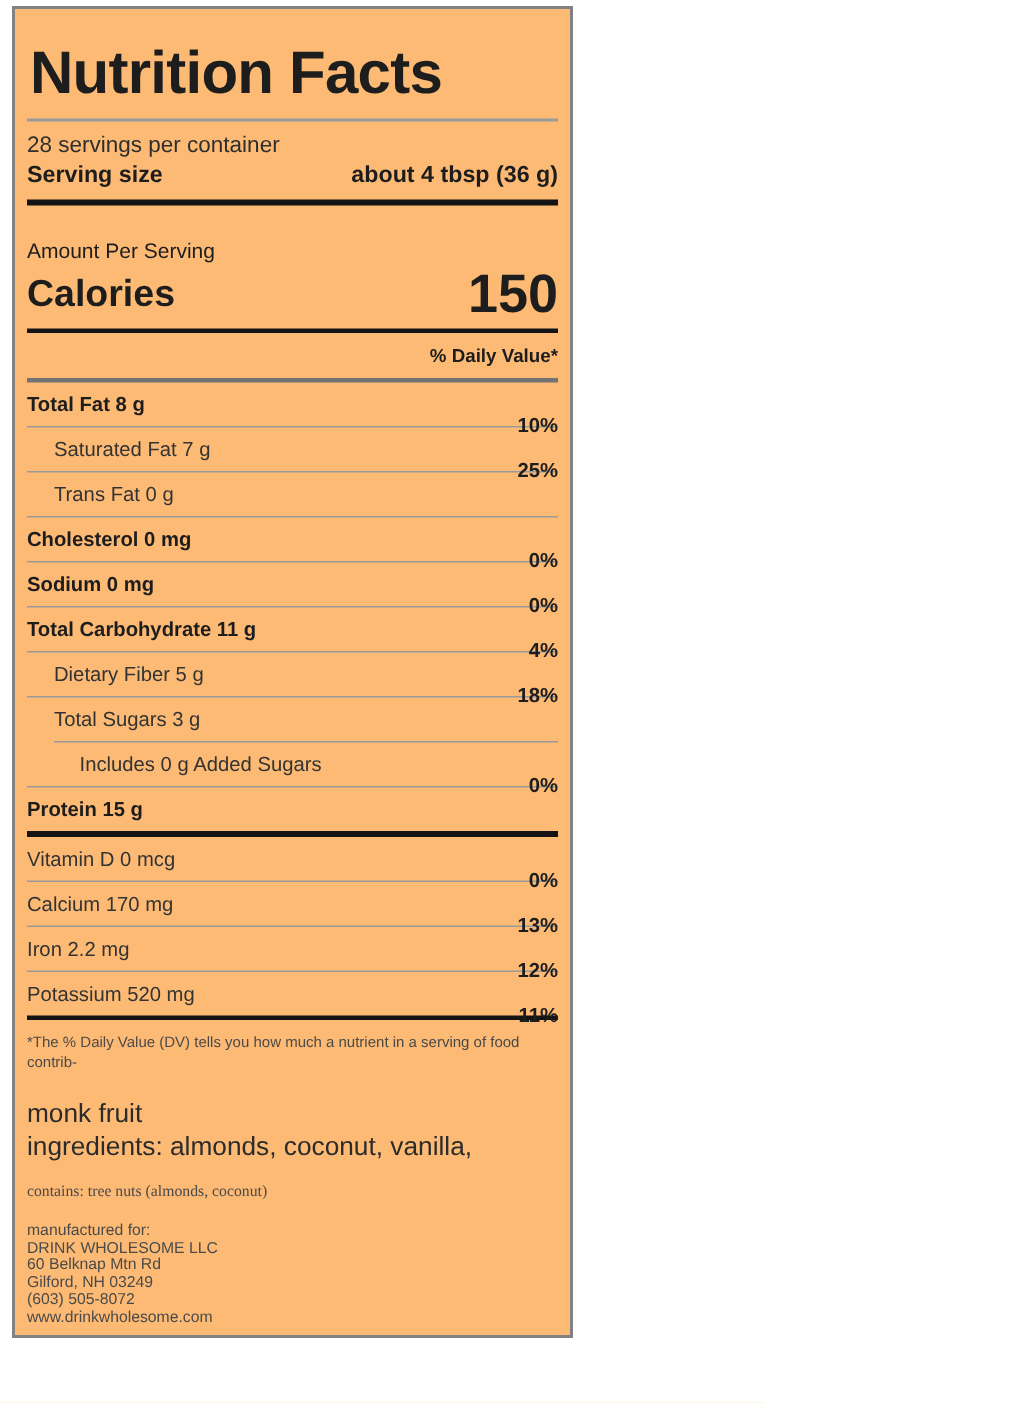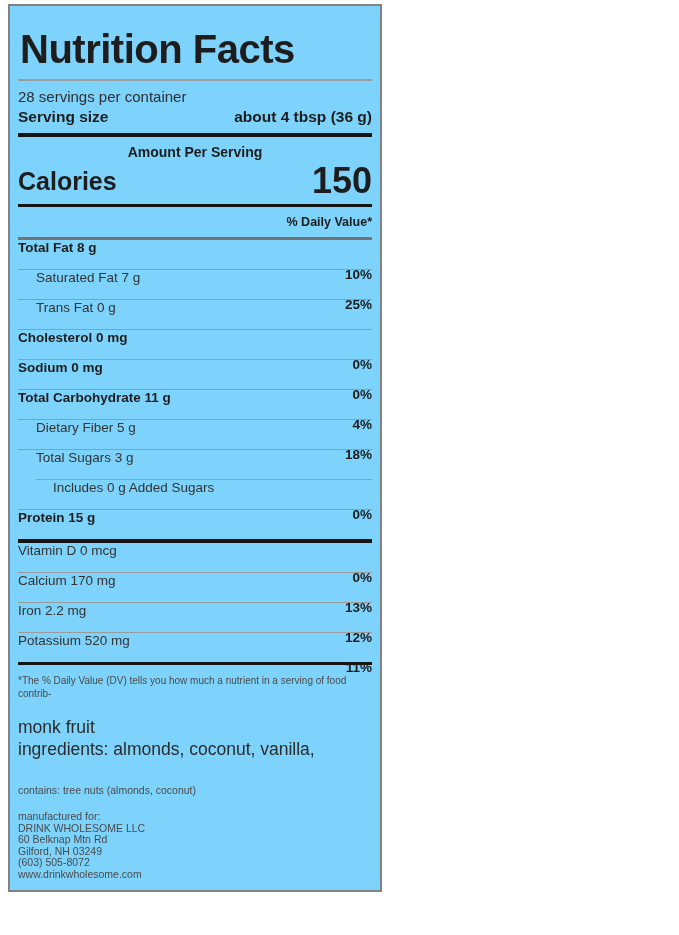--- a/index.html
+++ b/index.html
@@ -16,21 +16,21 @@
     overflow: hidden;
   }
   .nf-box {
     position: absolute;
     left: 8px;
     top: 4px;
     width: 374px;
     height: 888px;
     box-sizing: border-box;
     border: 2px solid #828282;
-    background: #7dd3fc;
+    background: #fdba74;
     padding: 0 8px;
     color: #222222;
   }
   .b { font-weight: bold; }
   .nf-title {
     margin: 22px 0 0 2px;
     font-size: 40px;
     font-weight: bold;
     letter-spacing: -0.5px;
     line-height: 1.05;
@@ -49,45 +49,44 @@
     display: flex;
     justify-content: space-between;
     margin-top: 3px;
     font-size: 15.5px;
     font-weight: bold;
     color: #1d1d1d;
   }
   .bar4 { margin-top: 7px; border-bottom: 4px solid #141414; }
   .bar3 { margin-top: 2px; border-bottom: 3px solid #141414; }
   .nf-aps {
-    margin-top: 7px;
+    margin-top: 22px;
     font-size: 14px;
-    font-weight: bold;
-    color: #1d1d1d;
-    text-align: center;
+    font-weight: normal;
+    color: #1d1d1d;
   }
   .nf-cal-row {
     display: flex;
     justify-content: space-between;
     gap: 16px;
   }
   .nf-cal-label { font-size: 25px; font-weight: bold; line-height: 42px; color: #1d1d1d; }
   .nf-cal-value { font-size: 36px; font-weight: bold; line-height: 42px; color: #1d1d1d; }
   .nf-dv-header {
     text-align: right;
     font-size: 12.5px;
     font-weight: bold;
     padding: 8px 0 8px;
     border-bottom: 3px solid #737373;
     color: #1d1d1d;
   }
   .nrow {
     display: flex;
     justify-content: space-between;
-    align-items: flex-start;
+    align-items: center;
     height: 29px;
     font-size: 13.5px;
     color: #333333;
   }
   .nrow.b { color: #1d1d1d; }
   .nrow .ndv { font-weight: bold; color: #1d1d1d; margin-top: 27px; }
   .nrow.ind1 .nname { padding-left: 18px; }
   .nrow.ind2 .nname { padding-left: 35px; }
   .div-thin { border-bottom: 1px solid #9a9a9a; }
   .div-thin-indent { border-bottom: 1px solid #9a9a9a; margin-left: 18px; }
@@ -99,23 +98,24 @@
     line-height: 13px;
     color: #4a4a4a;
   }
   .nf-ingredients {
     margin-top: 16px;
     font-size: 17.5px;
     line-height: 22px;
     color: #2b2b2b;
   }
   .nf-contains {
-    margin-top: 24px;
+    margin-top: 14px;
     font-size: 10.5px;
     color: #4a4a4a;
+    font-family: Liberation Serif, serif;
   }
   .nf-mfg {
     margin-top: 15px;
     font-size: 10.5px;
     line-height: 11.5px;
     color: #4a4a4a;
   }
 </style>
 </head>
 <body>

